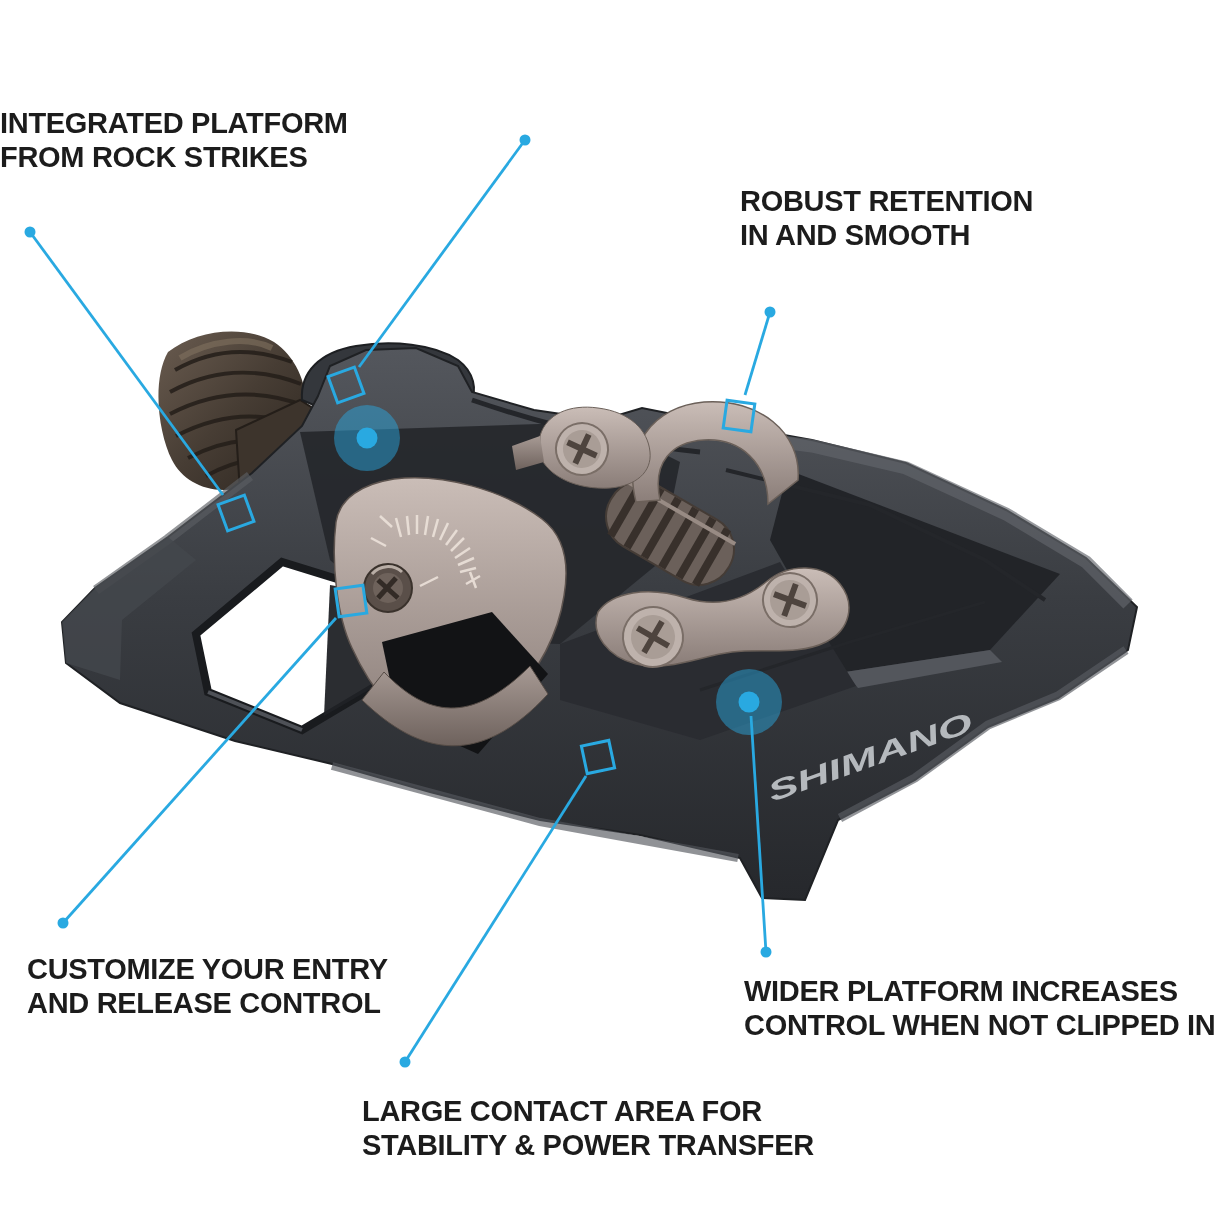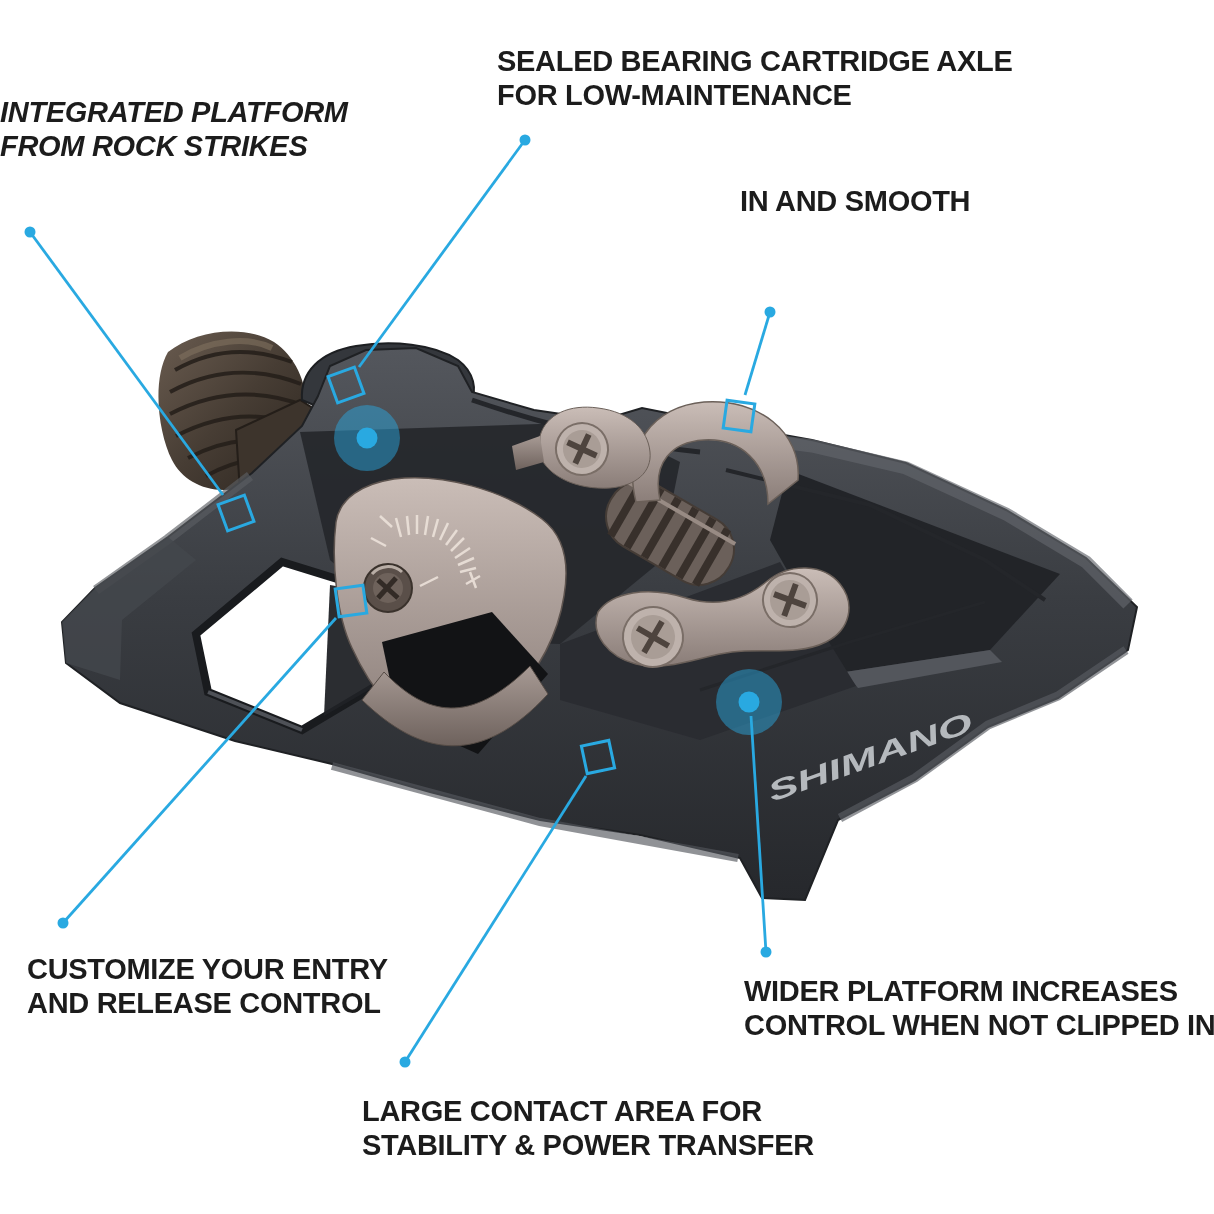--- a/index.html
+++ b/index.html
@@ -209,31 +209,28 @@
       <circle class="dot" cx="766" cy="952" r="5.5"></circle>
 
       <rect class="sq" x="-14" y="-14" width="28" height="28" transform="translate(236,513) rotate(-20)"></rect>
       <rect class="sq" x="-14" y="-14" width="28" height="28" transform="translate(346,385) rotate(-20)"></rect>
       <rect class="sq" x="-14" y="-14" width="28" height="28" transform="translate(739,416) rotate(8)"></rect>
       <rect class="sq" x="-14" y="-14" width="28" height="28" transform="translate(351,601) rotate(-8)"></rect>
       <rect class="sq" x="-14" y="-14" width="28" height="28" transform="translate(598,757) rotate(-12)"></rect>
     </g>
   </svg>
 
-  <div class="callout" style="left:0px; top:95px;font-style:italic;">
+  <div class="callout" style="left:0px; top:106px;">
     <span>INTEGRATED PLATFORM</span>
     <span>FROM ROCK STRIKES</span>
   </div>
 
-  <div class="callout" style="left:497px; top:44px;">
-    <span>SEALED BEARING CARTRIDGE AXLE</span>
-    <span>FOR LOW-MAINTENANCE</span>
-  </div>
 
   <div class="callout" style="left:740px; top:184px;">
+    <span>ROBUST RETENTION</span>
     <span>IN AND SMOOTH</span>
   </div>
 
   <div class="callout" style="left:27px; top:952px;">
     <span>CUSTOMIZE YOUR ENTRY</span>
     <span>AND RELEASE CONTROL</span>
   </div>
 
   <div class="callout" style="left:744px; top:974px;">
     <span>WIDER PLATFORM INCREASES</span>

